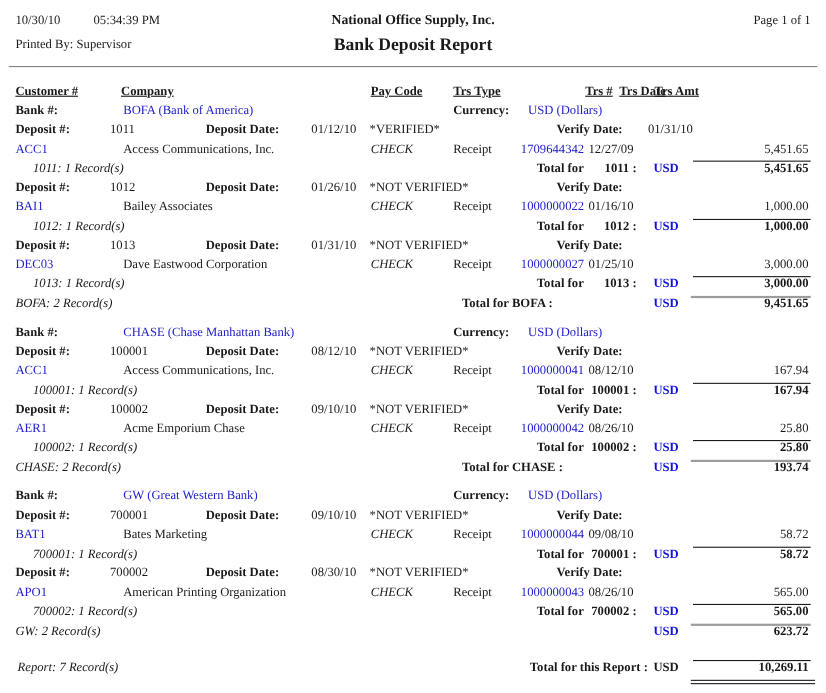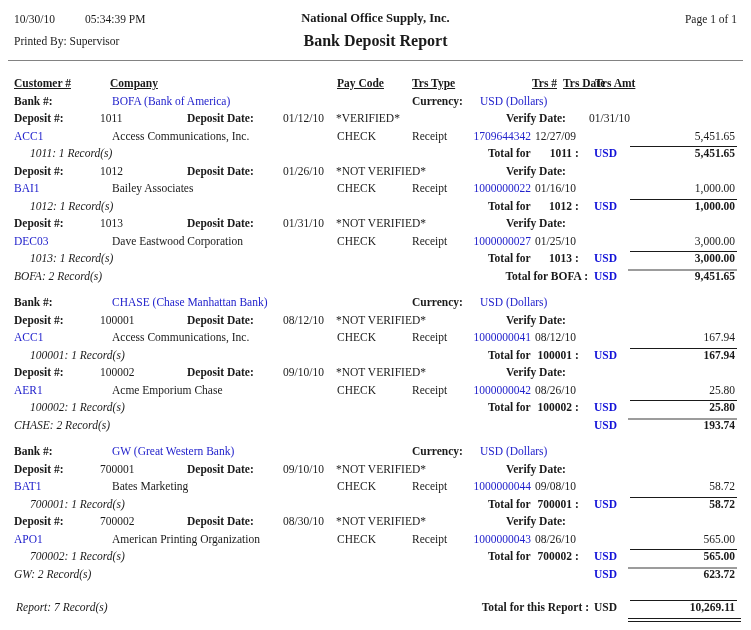--- a/index.html
+++ b/index.html
@@ -29,32 +29,32 @@
   .h-cust{left:14px;}  .h-comp{left:110px;}  .h-pay{left:337px;}  .h-type{left:412px;}
   .h-tnum{left:457px;width:100px;text-align:right;}
   .h-tdate{left:563px;}
   .h-amt{left:595px;width:133px;}
   
   .bk-label{left:14px;}  .bk-name{left:112px;text-align:right;}  .bk-curlabel{left:412px;}  .bk-cur{left:480px;}
   
   .d-label{left:14px;}  .d-num{left:100px;}  .d-dlabel{left:187px;}  .d-date{left:283px;}
   .d-status{left:336px;}  .d-vlabel{left:506px;}  .d-vdate{left:589px;}
   
-  .col-cust{left:14px;}  .col-comp{left:112px;}  .col-pay{left:337px;}  .col-type{left:412px;}
+  .col-cust{left:14px;}  .col-comp{left:112px;}  .col-pay{left:337px;font-style:italic;}  .col-type{left:412px;}
   .col-tnum{left:430px;width:101px;text-align:right;}
   .col-tdate{left:535px;}
   .col-amt{left:600px;width:135px;text-align:right;}
   
   .s-note{left:30px;}
   .s-label{left:488px;}
   .s-num{left:508px;width:64px;text-align:right;}
   .s-colon{left:575px;}
   .s-usd{left:594px;}
   .bt-note{left:14px;}
-  .bt-label{left:420px;width:168px;text-align:right;}
+  .bt-label{left:420px;width:168px;text-align:left;}
   .bt-usd{left:594px;}
   .f-note{left:16px;}
   .f-label{left:424px;width:165px;text-align:right;}
   .f-usd{left:594px;}
   .rule-thin{position:absolute;left:630px;width:107px;top:0;height:0;border-top:1px solid #1a1a1a;}
   .rule-gray{position:absolute;left:628px;width:109px;top:0;height:0;border-top:2px solid #9c9c9c;}
   .rule-double{position:absolute;left:628px;width:113px;top:18px;height:2px;
                border-top:1px solid #1a1a1a;border-bottom:1px solid #1a1a1a;}
 </style>
 </head>
@@ -242,20 +242,21 @@
       <span class="cell b s-label">Total for</span>
       <span class="cell b s-num">100002</span>
       <span class="cell b s-colon">:</span>
       <span class="cell usd s-usd">USD</span>
       <span class="cell b col-amt">25.80</span>
     </div>
 
     <div class="row">
       <div class="rule-gray"></div>
       <span class="cell i bt-note">CHASE: 2 Record(s)</span>
+      <span class="cell b bt-label">Total for CHASE :</span>
       <span class="cell usd bt-usd">USD</span>
       <span class="cell b col-amt">193.74</span>
     </div>
 
     <div class="sp9"></div>
 
     <div class="row">
       <span class="cell b bk-label">Bank #:</span>
       <span class="cell blue bk-name">GW (Great Western Bank)</span>
       <span class="cell b bk-curlabel">Currency:</span>

